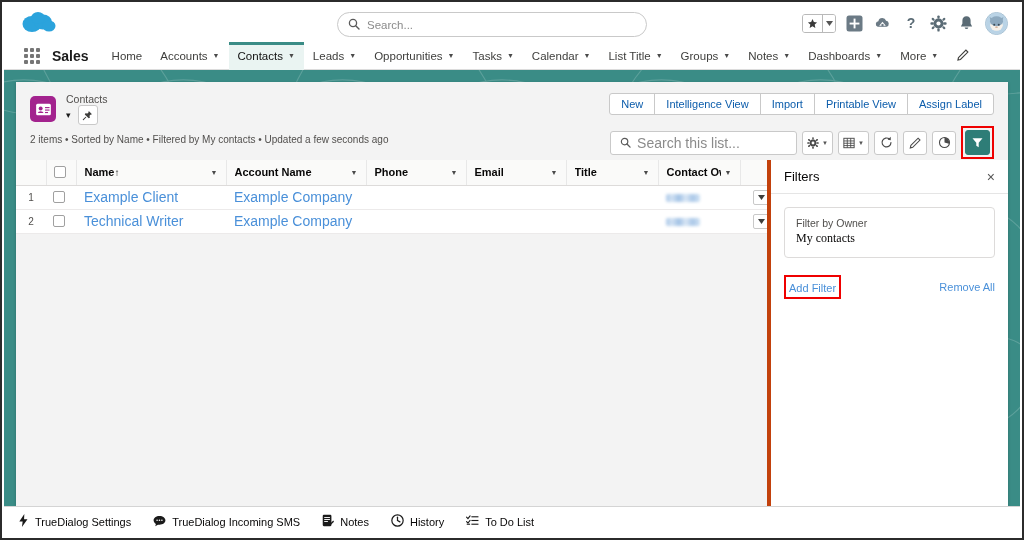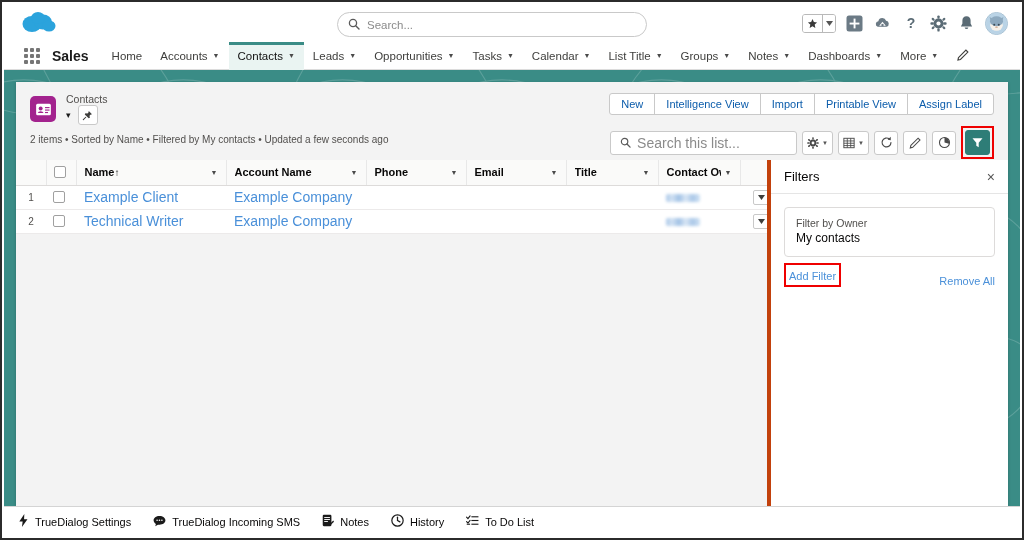--- a/index.html
+++ b/index.html
@@ -172,22 +172,22 @@
     height:34px; display:flex; align-items:center; justify-content:space-between;
     padding:0 13px; border-bottom:1px solid #e5e5e5;
   }
   .fp-title { font-size:13px; color:#080707; }
   .fp-close { font-size:14px; color:#555; line-height:1; }
   .fp-body { padding:13px 13px 0 13px; }
   .filter-card {
     border:1px solid #dddbda; border-radius:4px; background:#fff; padding:9px 11px 11px 11px;
   }
   .fc-label { font-size:10.5px; color:#514f4d; }
-  .fc-value { font-size:12px; color:#080707; margin-top:2px; }
-  .fp-links { display:flex; align-items:flex-end; justify-content:space-between; margin-top:6px; }
+  .fc-value { font-size:12px; color:#080707; margin-top:2px;font-family:Liberation Serif, serif; }
+  .fp-links { display:flex; align-items:center; justify-content:space-between; margin-top:17px; }
   .add-filter-hl { border:2.5px solid #ef0000; padding:1px 3px; }
   .lnk-sm { font-size:11px; color:#4a90d9; }
 
   
   .util-bar {
     position:absolute; left:2px; right:2px; bottom:2px; height:30px;
     background:#fff; border-top:1px solid #d4d4d4;
     display:flex; align-items:center; padding-left:14px; gap:22px;
   }
   .util-item { display:flex; align-items:center; gap:6px; font-size:11px; color:#080707; }

